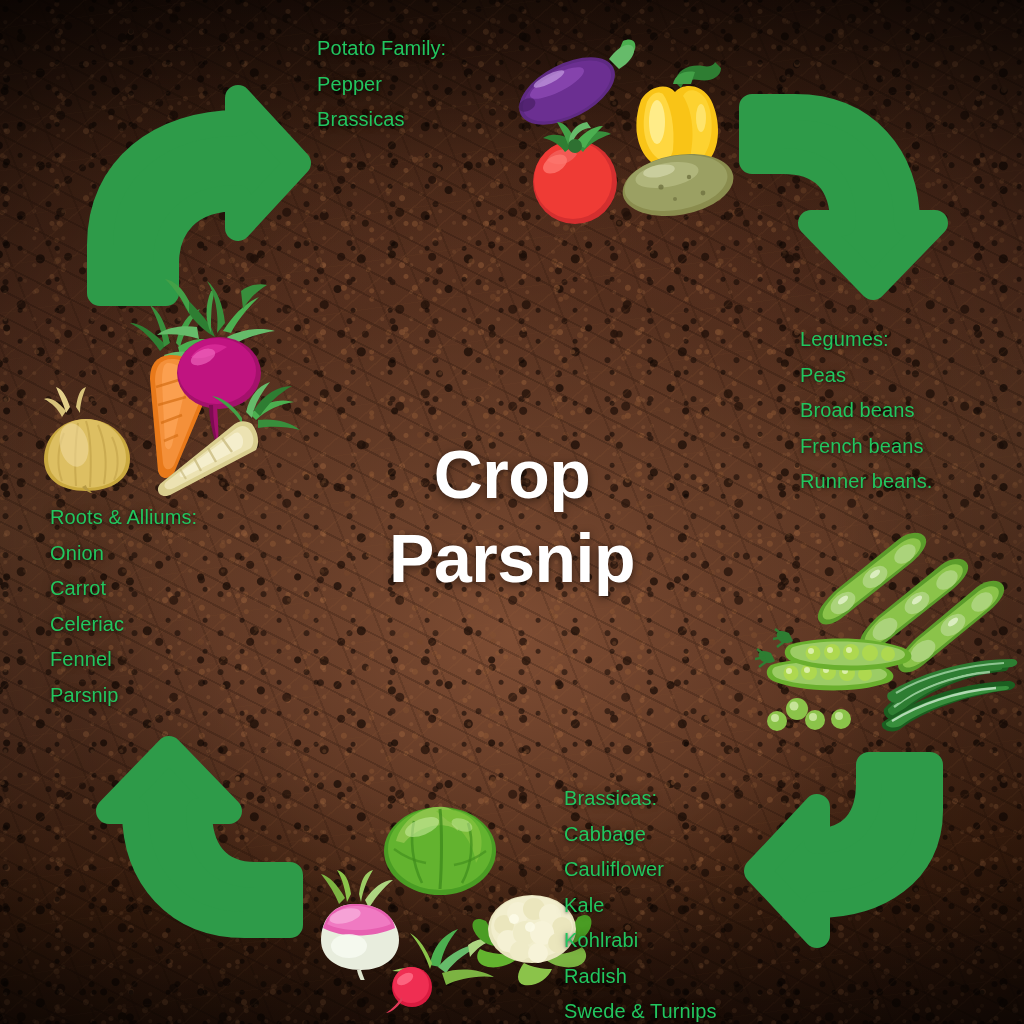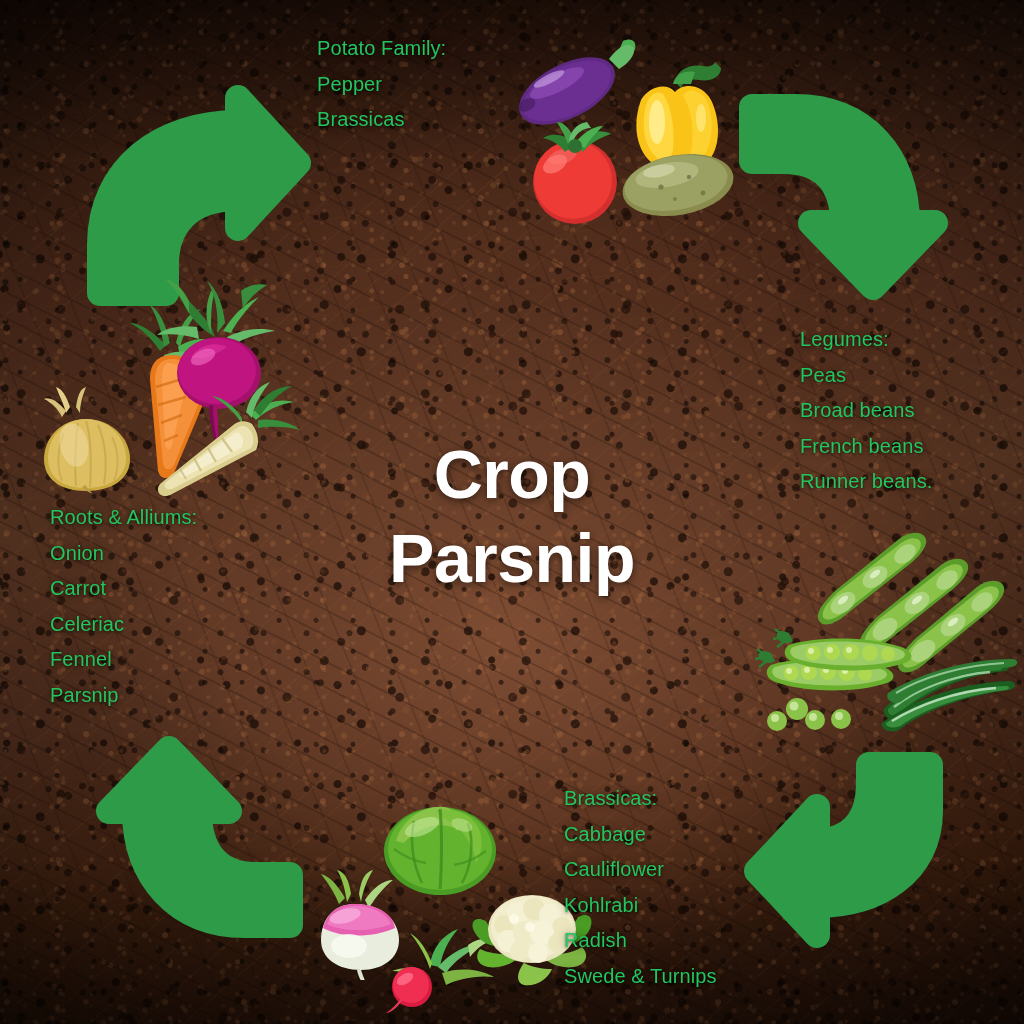--- a/index.html
+++ b/index.html
@@ -453,20 +453,21 @@
     <div class="line">Peas</div>
     <div class="line">Broad beans</div>
     <div class="line">French beans</div>
     <div class="line">Runner beans.</div>
   </div>
 
   <div class="block" id="block-brassica">
     <div class="line head">Brassicas:</div>
     <div class="line">Cabbage</div>
     <div class="line">Cauliflower</div>
+    <div class="line">Kale</div>
     <div class="line">Kohlrabi</div>
     <div class="line">Radish</div>
     <div class="line">Swede &amp; Turnips</div>
   </div>
 
   <div class="block" id="block-roots">
     <div class="line head">Roots &amp; Alliums:</div>
     <div class="line">Onion</div>
     <div class="line">Carrot</div>
     <div class="line">Celeriac</div>

